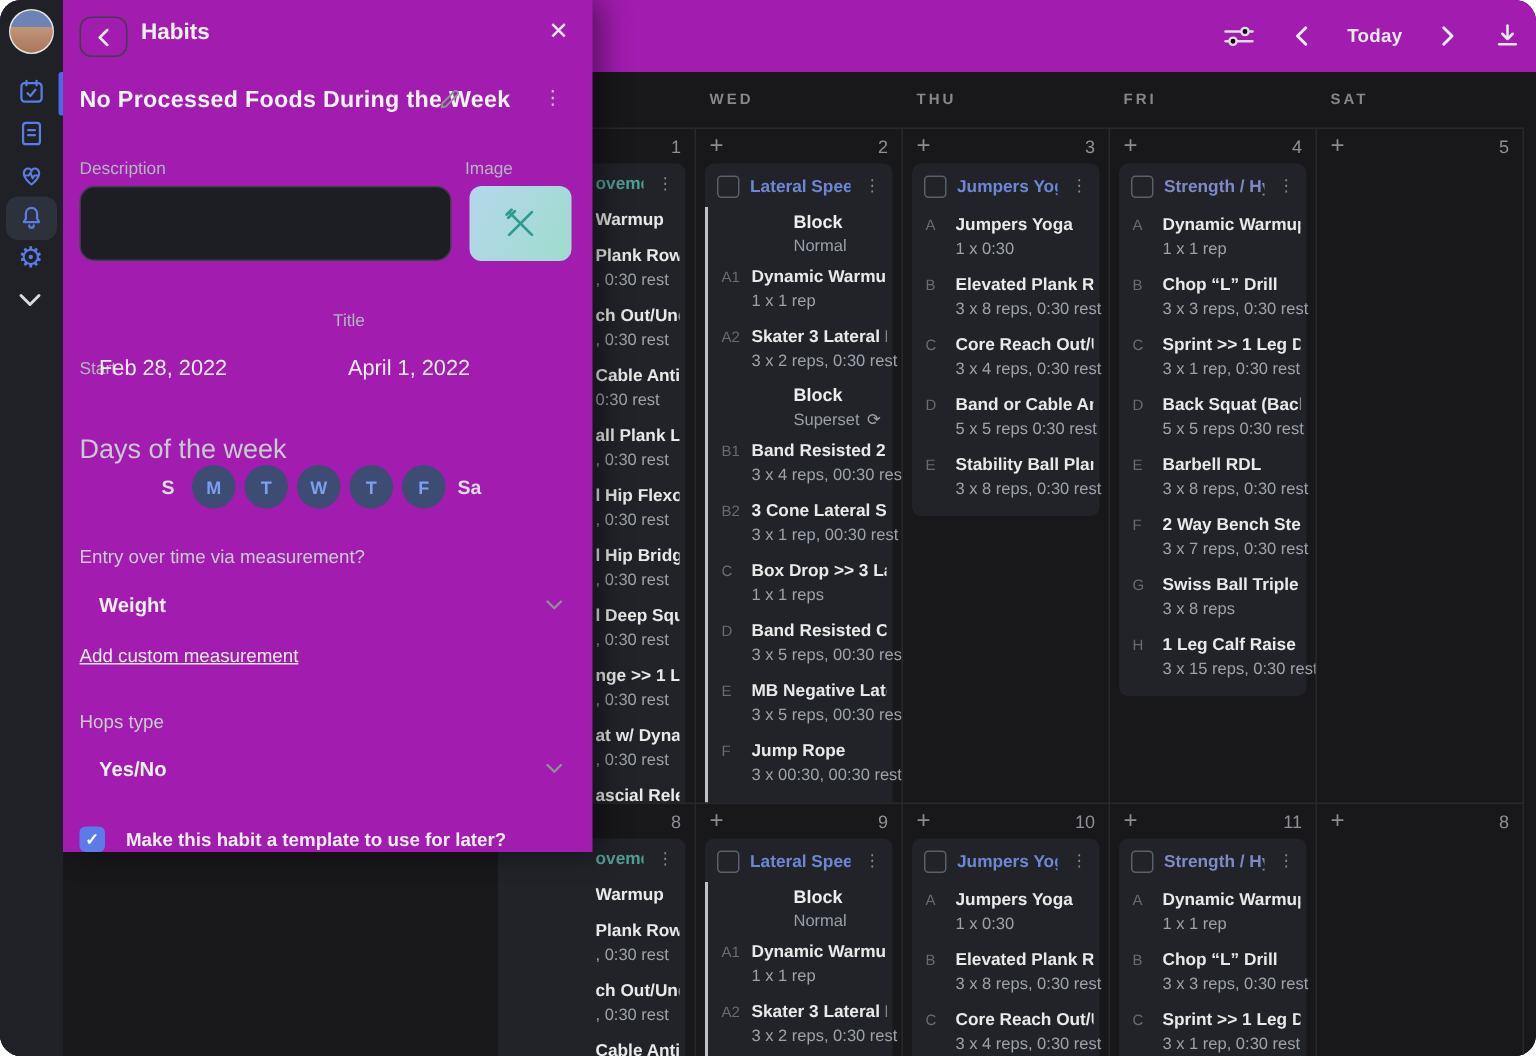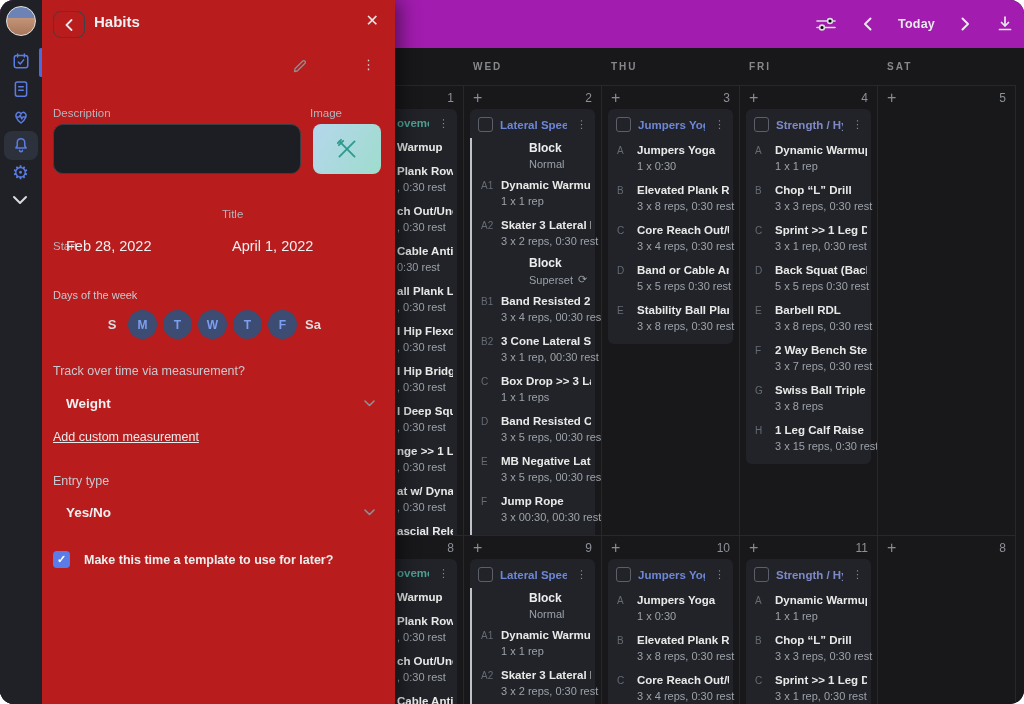--- a/index.html
+++ b/index.html
@@ -32,39 +32,39 @@
   .blockhead .bt{font-size:12px;font-weight:700;color:#eceded;}
   .blockhead .bs{font-size:11px;color:#9aa0a8;margin-top:3px;display:flex;align-items:center;gap:5px;}
   .exrow{display:flex;padding:6px 4px 6px 0;}
   .exlab{width:29px;flex:none;padding-left:9px;box-sizing:border-box;font-size:10px;color:#666b74;padding-top:1px;}
   .exmain{flex:1;min-width:0;}
   .exname{font-size:11.5px;font-weight:600;color:#e9eae8;white-space:nowrap;overflow:hidden;}
   .exsets{font-size:11px;color:#9da2a9;margin-top:4px;white-space:nowrap;}
   .clipped .exrow{padding-left:65px;}
   .clipped .wcard-head{padding-left:65px;}
   
-  .panel{position:absolute;left:42px;top:0;width:353px;height:704px;background:#b91c1c;z-index:20;box-shadow:6px 0 18px rgba(0,0,0,.45);}
+  .panel{position:absolute;left:42px;top:0;width:353px;height:568px;background:#a21caf;z-index:20;box-shadow:6px 0 18px rgba(0,0,0,.45);}
   .p-abs{position:absolute;}
   .back-btn{left:11px;top:11px;width:30px;height:25px;border:1px solid #3d4148;border-radius:8px;display:flex;align-items:center;justify-content:center;color:#e6e7e9;cursor:pointer;}
   .p-title{left:52px;top:13px;font-size:15px;font-weight:700;color:#f0f1f2;}
   .p-close{right:16px;top:11px;font-size:16px;color:#e6e7e9;cursor:pointer;}
   .habit-title{left:11px;top:58px;font-size:15.5px;font-weight:700;color:#f2f3f4;letter-spacing:.2px;}
   .pencil{left:250px;top:58px;cursor:pointer;}
   .habit-menu{left:320px;top:57px;color:#cfd1d5;font-size:13px;cursor:pointer;}
   .p-label{font-size:11.5px;color:#b2b6bd;}
   .desc-label{left:11px;top:107px;}
   .image-label{left:268px;top:107px;}
   .desc-box{left:11px;top:124px;width:246px;height:48px;background:#1c1e23;border:1px solid #3a3e45;border-radius:10px;}
   .image-tile{left:271px;top:124px;width:68px;height:50px;border-radius:8px;background:linear-gradient(120deg,#b5d7ec 0%,#9edccd 100%);display:flex;align-items:center;justify-content:center;cursor:pointer;}
   .start-label{left:11px;top:208px;margin-top:32px;}
   .end-label{left:180px;top:208px;}
   .date-value{font-size:14.5px;color:#eef0f1;font-weight:400;cursor:pointer;}
   .start-value{left:24px;top:238px;}
   .end-value{left:190px;top:238px;}
-  .days-label{left:11px;top:289px;font-size:11px;color:#c7cad0;}
+  .days-label{left:11px;top:289px;font-size:18px;color:#c7cad0;}
   .days-row{left:60px;top:310px;display:flex;align-items:center;gap:6px;}
   .dayc{width:29px;height:29px;border-radius:50%;display:flex;align-items:center;justify-content:center;font-size:12px;font-weight:700;cursor:pointer;}
   .dayc.on{background:#3c4c72;color:#7d9ff0;}
   .dayc.off{background:transparent;color:#dadcdf;width:auto;min-width:20px;font-weight:600;font-size:13px;}
   .track-label{left:11px;top:364px;font-size:12.5px;color:#c7cad0;}
   .sel-value{font-size:13.5px;font-weight:600;color:#eef0f1;cursor:pointer;}
   .meas-value{left:24px;top:396px;}
   .meas-chev{left:322px;top:400px;}
   .add-link{left:11px;top:430px;font-size:12.5px;color:#e8eaec;text-decoration:underline;cursor:pointer;}
   .entry-label{left:11px;top:474px;font-size:12.5px;color:#c7cad0;}
@@ -568,20 +568,21 @@
 
   <div class="panel">
     <div class="p-abs back-btn">
       <svg width="8" height="12" viewBox="0 0 8 12" fill="none" stroke="#e6e7e9" stroke-width="1.8" stroke-linecap="round" stroke-linejoin="round">
           <polyline points="6.5,1 1.5,6 6.5,11"></polyline>
         </svg>
     </div>
     <div class="p-abs p-title">Habits</div>
     <div class="p-abs p-close">✕</div>
 
+    <div class="p-abs habit-title">No Processed Foods During the Week</div>
     <div class="p-abs pencil">
       <svg width="16" height="16" viewBox="0 0 16 16" fill="none" stroke="#8d9096" stroke-width="1.3" stroke-linejoin="round">
           <path d="M2.5 13.5 L3 10.8 L10.8 3 a1.4 1.4 0 0 1 2 0 l0.2 0.2 a1.4 1.4 0 0 1 0 2 L5.2 13 Z"></path>
         </svg>
     </div>
     <div class="p-abs habit-menu">⋮</div>
 
     <div class="p-abs p-label desc-label">Description</div>
     <div class="p-abs p-label image-label">Image</div>
     <div class="p-abs desc-box"></div>
@@ -603,40 +604,40 @@
     <div class="p-abs days-row" id="days-row">
         <span class="dayc off">S</span>
         <span class="dayc on">M</span>
         <span class="dayc on">T</span>
         <span class="dayc on">W</span>
         <span class="dayc on">T</span>
         <span class="dayc on">F</span>
         <span class="dayc off">Sa</span>
       </div>
 
-    <div class="p-abs track-label">Track over time via measurement?</div>
+    <div class="p-abs track-label">Entry over time via measurement?</div>
     <div class="p-abs sel-value meas-value">Weight</div>
     <div class="p-abs meas-chev">
       <svg width="11" height="7" viewBox="0 0 11 7" fill="none" stroke="#8d9096" stroke-width="1.6" stroke-linecap="round" stroke-linejoin="round">
           <polyline points="1,1 5.5,5.5 10,1"></polyline>
         </svg>
     </div>
     <div class="p-abs add-link">Add custom measurement</div>
 
-    <div class="p-abs entry-label">Entry type</div>
+    <div class="p-abs entry-label">Hops type</div>
     <div class="p-abs sel-value entry-value">Yes/No</div>
     <div class="p-abs entry-chev">
       <svg width="11" height="7" viewBox="0 0 11 7" fill="none" stroke="#8d9096" stroke-width="1.6" stroke-linecap="round" stroke-linejoin="round">
           <polyline points="1,1 5.5,5.5 10,1"></polyline>
         </svg>
     </div>
 
     <div class="p-abs tmpl-row">
       <span class="cbox">✓</span>
-      <span class="tmpl-label">Make this time a template to use for later?</span>
+      <span class="tmpl-label">Make this habit a template to use for later?</span>
     </div>
   </div>
 
   <div class="sidebar">
     <div class="avatar"></div>
     <div class="bell-bg"></div>
     <div class="active-bar"></div>
 
     <span class="nav-ic" style="top:52px">
       <svg width="18" height="18" viewBox="0 0 24 24" fill="none" stroke="#5b7ce2" stroke-width="2" stroke-linecap="round" stroke-linejoin="round">

